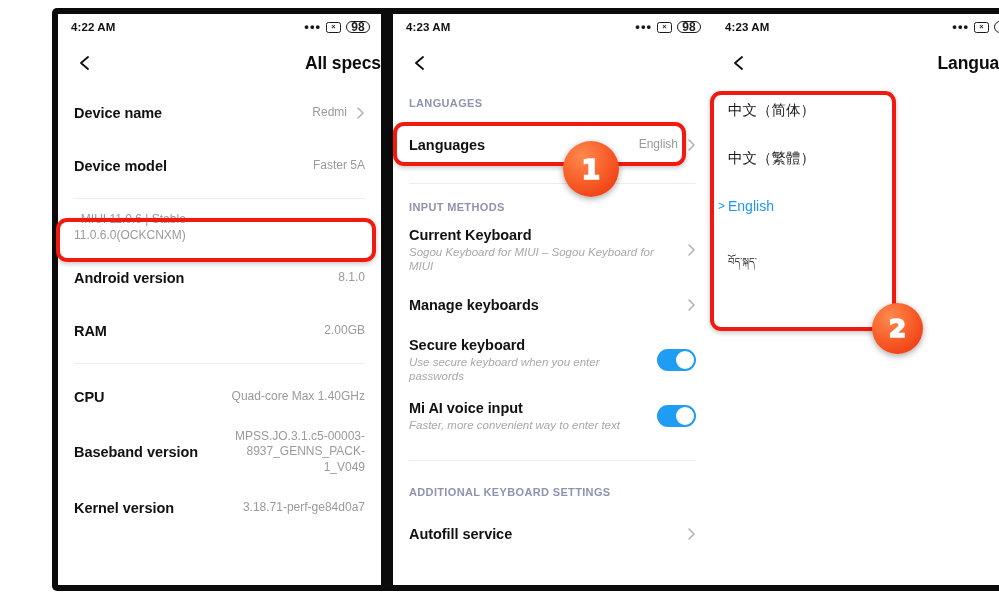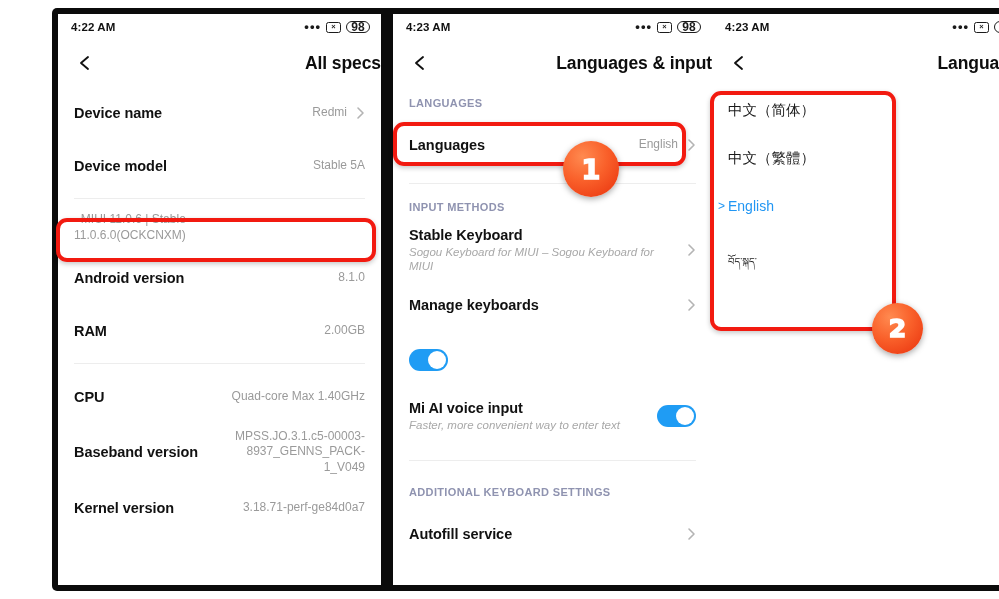--- a/index.html
+++ b/index.html
@@ -274,21 +274,21 @@
         <svg width="9" height="14" viewBox="0 0 9 14">
             <polyline points="2,2 7,7 2,12" fill="none" stroke="#b4b4b4" stroke-width="1.6" stroke-linecap="round" stroke-linejoin="round"></polyline>
           </svg>
       </span>
     </div>
 
     <div class="row">
       <div class="row-main">
         <div class="row-title">Device model</div>
       </div>
-      <div class="row-value">Stable 5A</div>
+      <div class="row-value">Faster 5A</div>
     </div>
 
     <div class="divider"></div>
 
     <div class="row" style="min-height:46px">
       <div class="row-value">MIUI 11.0.6 | Stable
 11.0.6.0(OCKCNXM)</div>
     </div>
 
     <div class="row">
@@ -343,21 +343,20 @@
         <span class="battery-icon">98</span>
       </span>
     </div>
 
     <div class="appbar">
       <span class="back-chevron">
         <svg width="18" height="18" viewBox="0 0 18 18">
             <polyline points="12,3 5,9 12,15" fill="none" stroke="#111" stroke-width="1.9" stroke-linecap="round" stroke-linejoin="round"></polyline>
           </svg>
       </span>
-      <span class="appbar-title">Languages &amp; input</span>
     </div>
 
     <div class="section-label">LANGUAGES</div>
 
     <div class="row">
       <div class="row-main">
         <div class="row-title">Languages</div>
       </div>
       <div class="row-value">English</div>
       <span class="row-chevron">
@@ -366,21 +365,21 @@
           </svg>
       </span>
     </div>
 
     <div class="divider" style="margin-top:12px"></div>
 
     <div class="section-label">INPUT METHODS</div>
 
     <div class="row" style="min-height:56px">
       <div class="row-main">
-        <div class="row-title">Stable Keyboard</div>
+        <div class="row-title">Current Keyboard</div>
         <div class="row-sub">Sogou Keyboard for MIUI – Sogou Keyboard for MIUI</div>
       </div>
       <span class="row-chevron">
         <svg width="9" height="14" viewBox="0 0 9 14">
             <polyline points="2,2 7,7 2,12" fill="none" stroke="#b4b4b4" stroke-width="1.6" stroke-linecap="round" stroke-linejoin="round"></polyline>
           </svg>
       </span>
     </div>
 
     <div class="row">
@@ -388,20 +387,24 @@
         <div class="row-title">Manage keyboards</div>
       </div>
       <span class="row-chevron">
         <svg width="9" height="14" viewBox="0 0 9 14">
             <polyline points="2,2 7,7 2,12" fill="none" stroke="#b4b4b4" stroke-width="1.6" stroke-linecap="round" stroke-linejoin="round"></polyline>
           </svg>
       </span>
     </div>
 
     <div class="row" style="min-height:58px">
+      <div class="row-main">
+        <div class="row-title">Secure keyboard</div>
+        <div class="row-sub">Use secure keyboard when you enter passwords</div>
+      </div>
       <span class="toggle"></span>
     </div>
 
     <div class="row" style="min-height:54px">
       <div class="row-main">
         <div class="row-title">Mi AI voice input</div>
         <div class="row-sub">Faster, more convenient way to enter text</div>
       </div>
       <span class="toggle"></span>
     </div>

